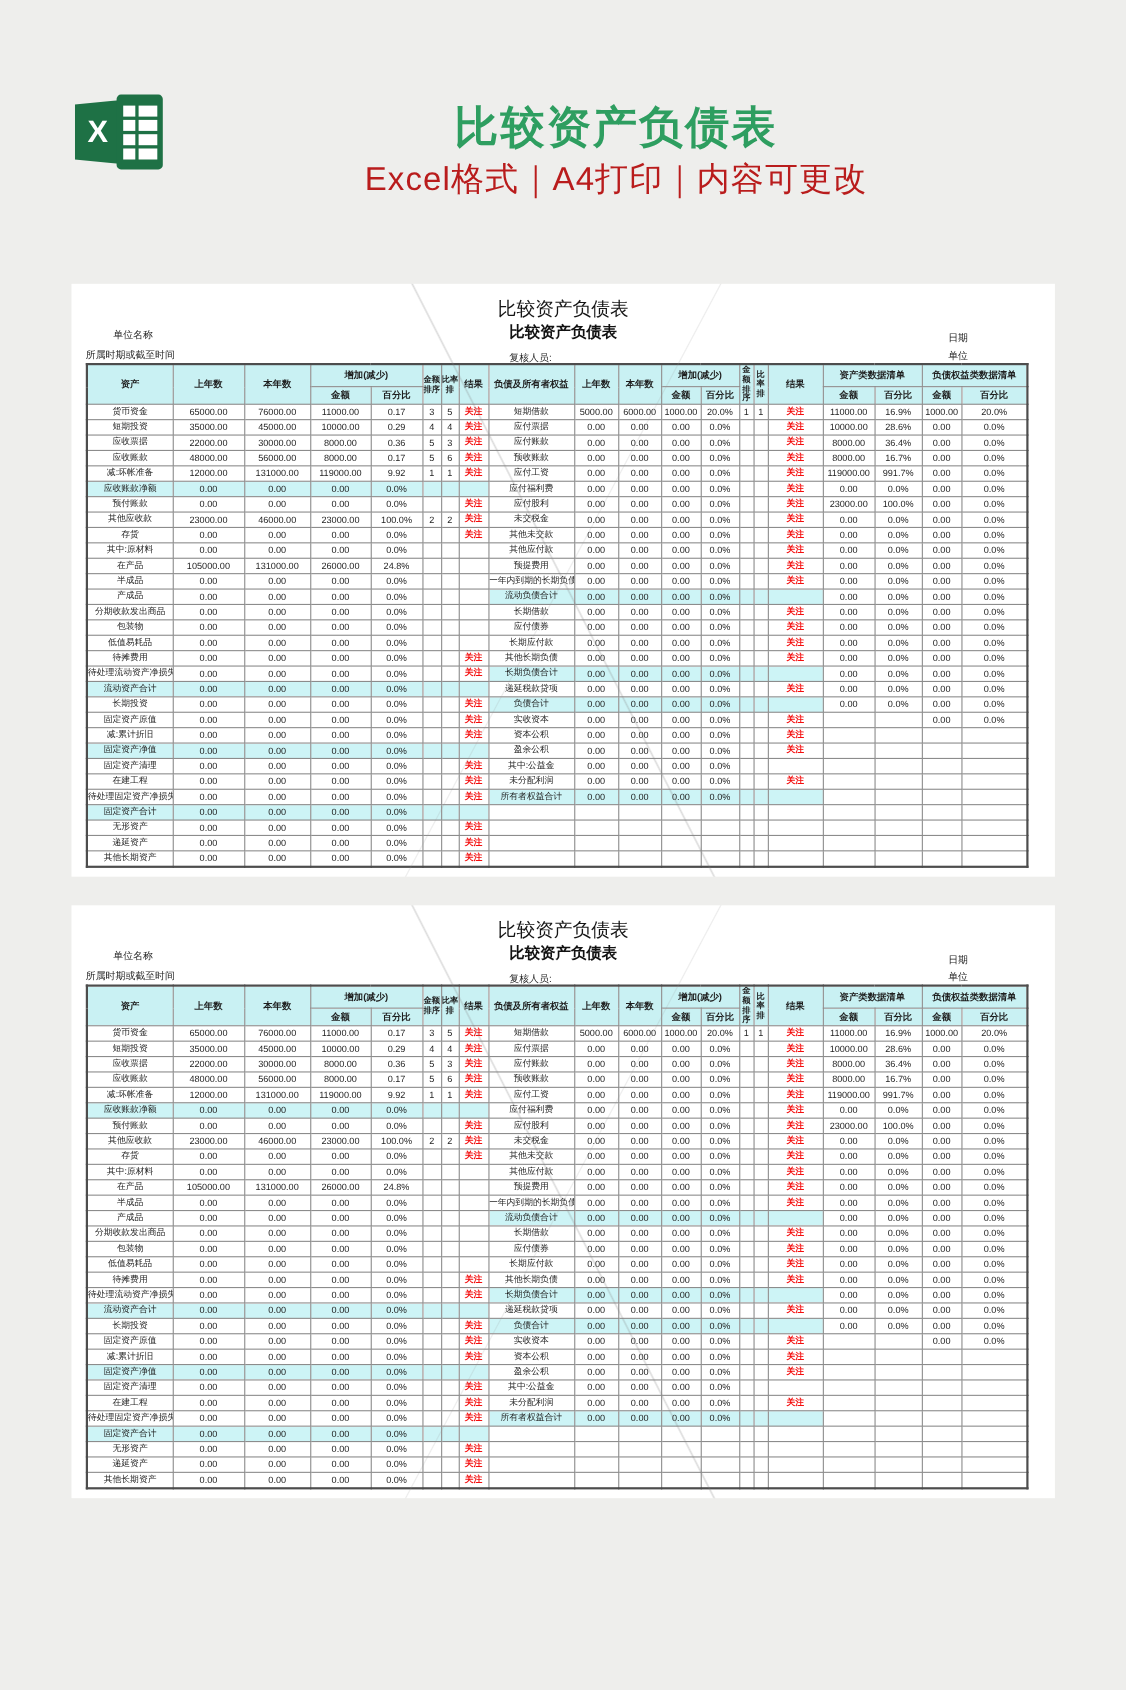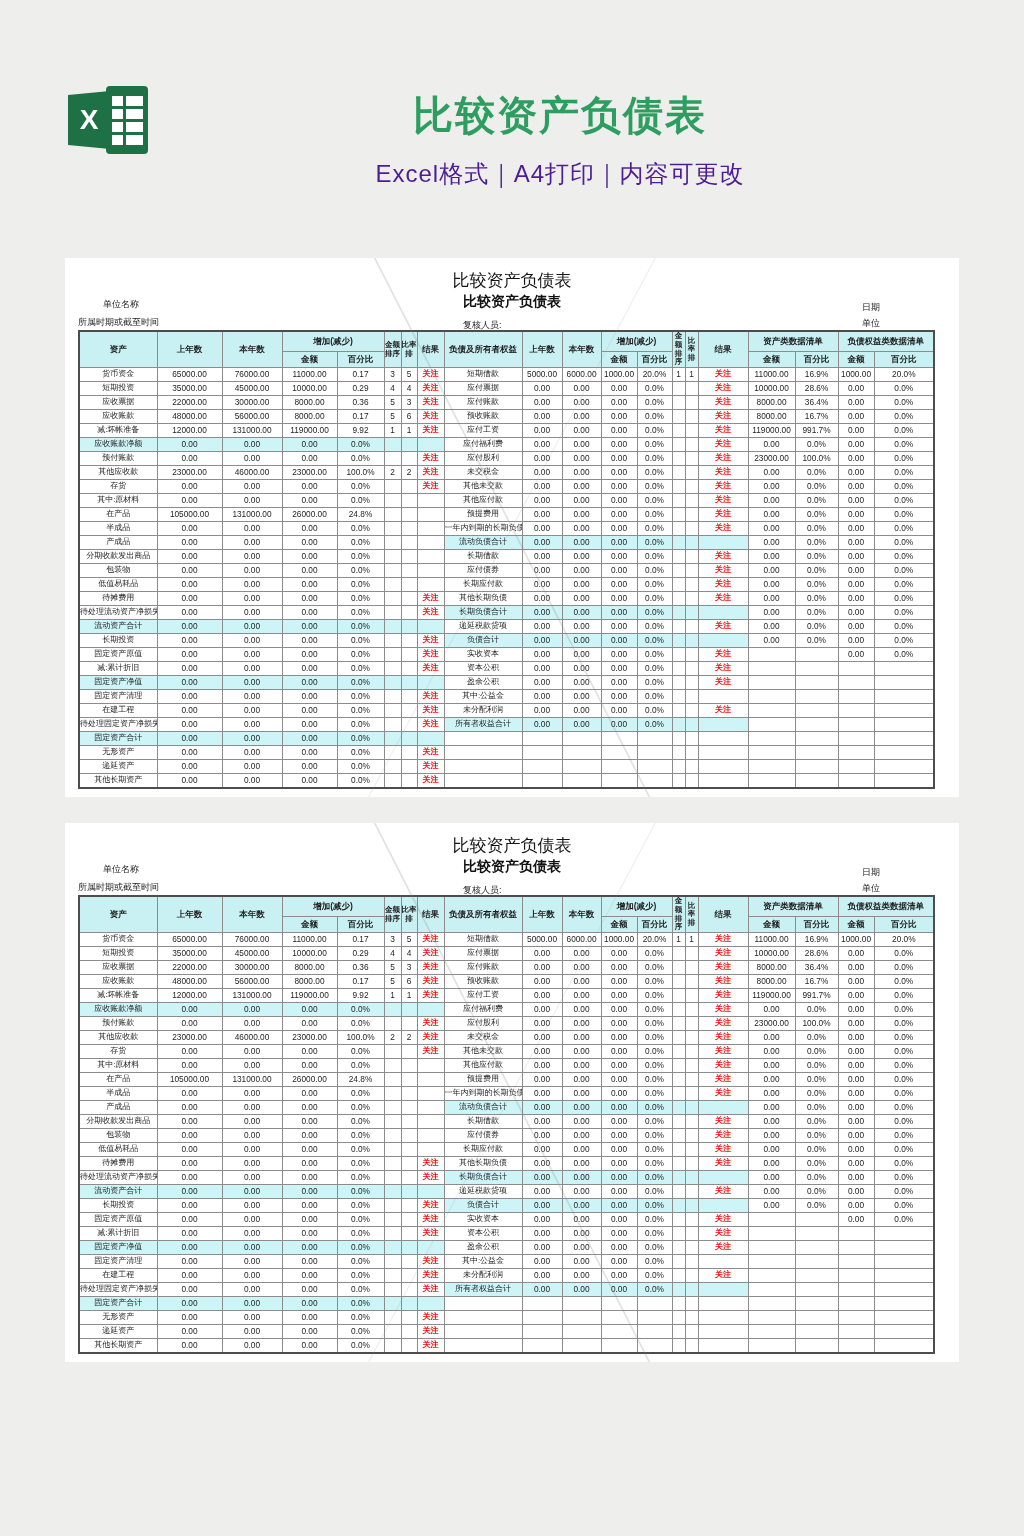--- a/index.html
+++ b/index.html
@@ -10,21 +10,21 @@
   .logo{position:absolute;left:68px;top:86px;width:80px;height:68px}
   .logo-flag{position:absolute;left:0;top:5px;width:42px;height:58px;background:#1e7145;
     clip-path:polygon(0 7%,100% 0,100% 100%,0 93%);
     display:flex;align-items:center;justify-content:center;color:#fff;font-weight:bold;font-size:28px}
   .logo-sheet{position:absolute;right:0;top:0;width:42px;height:68px;background:#1e7145;border-radius:4px;
     display:grid;grid-template-columns:11px 17px;grid-auto-rows:10px;gap:3px;
     justify-content:center;align-content:center}
   .logo-sheet i{background:#fff;display:block}
   .hero-text{position:absolute;left:0;right:0;top:88px;text-align:center;padding-left:96px}
   .hero-title{margin:0;font-size:40px;font-weight:bold;color:#2e9e60;letter-spacing:2px}
-  .hero-sub{margin-top:15px;font-size:24px;color:#4c1d95;letter-spacing:1px}
+  .hero-sub{font-size:30px;color:#b91c1c;letter-spacing:1px}
   
   .panel{position:relative;width:894px;height:539px;margin:0 auto;background:#fff}
   .panel + .panel{margin-top:26px}
   .panel::before{content:"";position:absolute;inset:0;pointer-events:none;z-index:5;
     background:
       linear-gradient(63deg,transparent 49.86%,rgba(130,130,130,.28) 50%,transparent 50.14%),
       linear-gradient(118deg,transparent 49.9%,rgba(150,150,150,.18) 50%,transparent 50.1%)}
   .sheet-head{position:relative;height:72px}
   .t1{padding-top:11px;text-align:center;font-size:17px;color:#151515}
   .t2{text-align:center;font-size:14px;font-weight:bold;color:#111;margin-top:1px}

